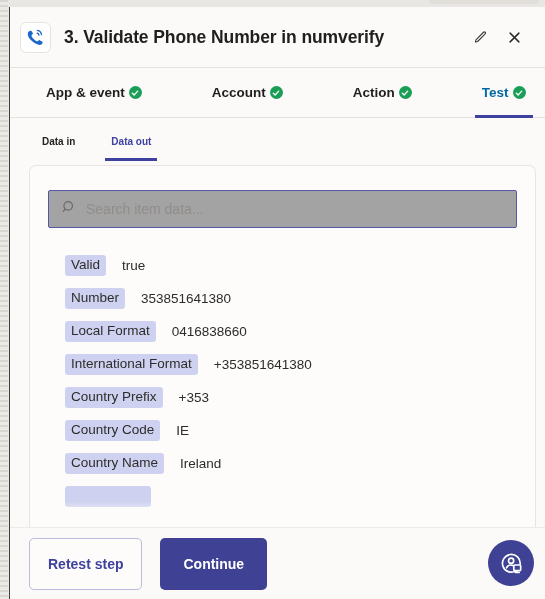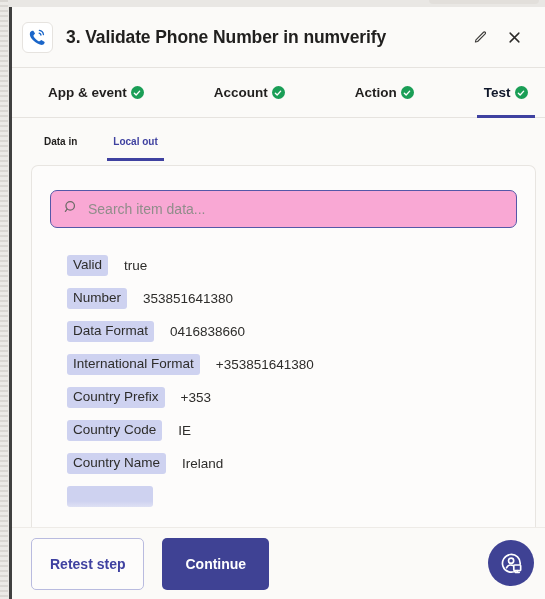--- a/index.html
+++ b/index.html
@@ -38,21 +38,21 @@
     border-radius: 0 0 6px 6px;
   }
 
   
   #panel {
     position: absolute;
     left: 9px; top: 7px;
     width: 536px;
     height: 592px;
     background: #fbfaf8;
-    border-left: 3px solid #404040;
+    border-left: 1px solid #404040;
     display: flex;
     flex-direction: column;
     overflow: hidden;
   }
 
   
   #step-header {
     height: 61px;
     flex: 0 0 61px;
     display: flex;
@@ -110,21 +110,21 @@
     gap: 4px;
     font-size: 13.5px;
     font-weight: bold;
     color: #211f1e;
     position: relative;
     padding: 0 2px;
     margin-right: 66px;
     white-space: nowrap;
   }
   .step-tab:last-child { margin-right: 0; }
-  .step-tab.active { color: #0f172a; }
+  .step-tab.active { color: #0369a1; }
   .step-tab.active::after {
     content: "";
     position: absolute;
     left: -5px; right: -5px; bottom: -1px;
     height: 3px;
     background: #3f41a0;
   }
 
   .check-badge {
     width: 13px; height: 13px;
@@ -183,22 +183,22 @@
     border-bottom: none;
     border-radius: 7px 7px 0 0;
     overflow: hidden;
   }
 
   #search-row { padding: 24px 18px 0 18px; }
 
   #search-box {
     height: 38px;
     border: 1.5px solid #5558a8;
-    border-radius: 7px;
-    background: #f9a8d4;
+    border-radius: 2px;
+    background: #a3a3a3;
     display: flex;
     align-items: center;
     padding: 0 12px;
     gap: 9px;
   }
   #search-input {
     border: none;
     outline: none;
     background: transparent;
     font-family: "Liberation Sans", sans-serif;
@@ -362,21 +362,21 @@
       <span class="check-badge">
         <svg width="8" height="8" viewBox="0 0 24 24" fill="none" stroke="#ffffff" stroke-width="4" stroke-linecap="round" stroke-linejoin="round">
             <path d="M4 12.5 9.5 18 20 6.5"></path>
           </svg>
       </span>
     </div>
   </div>
 
   <div id="data-tabs">
     <div class="data-tab">Data in</div>
-    <div class="data-tab active">Local out</div>
+    <div class="data-tab active">Data out</div>
   </div>
 
   <div id="panel-body">
     <div id="data-card">
 
       <div id="search-row">
         <div id="search-box">
           <span>
             <svg width="16" height="16" viewBox="0 0 24 24" fill="none" stroke="#6d6a67" stroke-width="1.9" stroke-linecap="round">
               <circle cx="10.8" cy="10.3" r="6.4"></circle>
@@ -390,21 +390,21 @@
       <div id="data-rows">
         <div class="data-row">
           <span class="row-label">Valid</span>
           <span class="row-value">true</span>
         </div>
         <div class="data-row">
           <span class="row-label">Number</span>
           <span class="row-value">353851641380</span>
         </div>
         <div class="data-row">
-          <span class="row-label">Data Format</span>
+          <span class="row-label">Local Format</span>
           <span class="row-value">0416838660</span>
         </div>
         <div class="data-row">
           <span class="row-label">International Format</span>
           <span class="row-value">+353851641380</span>
         </div>
         <div class="data-row">
           <span class="row-label">Country Prefix</span>
           <span class="row-value">+353</span>
         </div>

